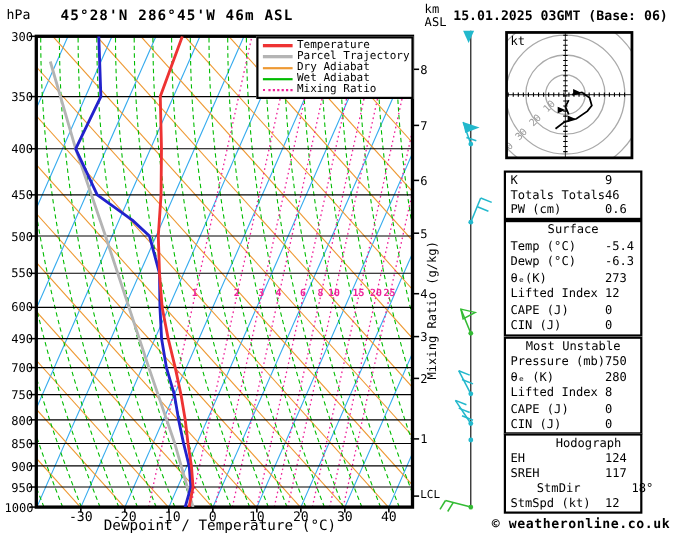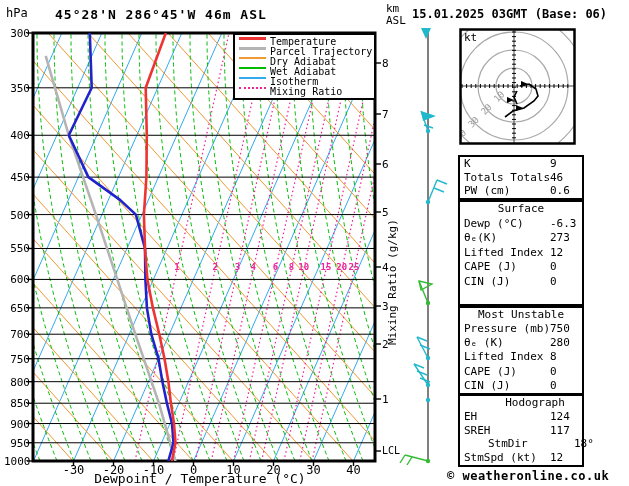--- a/index.html
+++ b/index.html
@@ -14,21 +14,21 @@
   .x-axis-title{left:60px;top:471px;width:280px;text-align:center;font-size:13px;}
   .mix-axis{left:386px;top:345px;font-size:11px;transform:rotate(-90deg);transform-origin:0 0;}
   .kt-lbl{left:464px;top:31px;font-size:11px;}
   .footer{left:447px;top:469px;font-size:12px;font-weight:bold;letter-spacing:0.5px;}
   .ptick{position:absolute;width:26px;text-align:right;font-size:11px;}
   .ttick{position:absolute;width:34px;text-align:center;font-size:12px;top:463px;}
   .ktick{position:absolute;font-size:11px;}
   .mixlbl{position:absolute;font-size:9px;font-weight:bold;width:16px;text-align:center;}
   .legend{position:absolute;left:233px;top:33px;width:139px;background:#fff;
           border:2px solid #000;padding:2px 0 1px 0;}
-  .legend-row{display:flex;height:9px;margin:0 0 1px 0;}
+  .legend-row{display:flex;align-items:center;height:9px;margin:0 0 1px 0;}
   .legend-swatch{width:27px;height:0;margin:0 4px 0 4px;border-top-width:2px;border-top-style:solid;flex:none;}
   .legend-swatch.dotted{border-top-style:dotted;}
   .legend-text{font-size:10px;line-height:9px;}
   .panel{position:absolute;left:458px;width:126px;background:#fff;border:2px solid #000;box-sizing:border-box;}
   .panel-title{text-align:center;font-size:11px;}
   .panel-row{position:relative;font-size:11px;}
   .panel-row .k{position:absolute;left:4px;top:0;}
   .panel-row .v{position:absolute;left:90px;top:0;}
 </style>
 </head>
@@ -325,43 +325,39 @@
       </div>
       <div class="legend-row">
         <span class="legend-swatch" style="border-top-color: rgb(238, 153, 51); border-top-width: 2px;"></span>
         <span class="legend-text">Dry Adiabat</span>
       </div>
       <div class="legend-row">
         <span class="legend-swatch" style="border-top-color: rgb(0, 187, 0); border-top-width: 2px;"></span>
         <span class="legend-text">Wet Adiabat</span>
       </div>
       <div class="legend-row">
-        <span class="legend-swatch" style="border-top-color: rgb(51, 170, 238); border-top-width: 2px;"></span>
-        <span class="legend-text">Isotherm</span>
-      </div>
-      <div class="legend-row">
         <span class="legend-swatch dotted" style="border-top-color: rgb(238, 34, 153); border-top-width: 2px;"></span>
         <span class="legend-text">Mixing Ratio</span>
       </div>
     </div>
 
   <div class="lbl x-axis-title">Dewpoint / Temperature (°C)</div>
   <div class="lbl mix-axis">Mixing Ratio (g/kg)</div>
   <div class="lbl kt-lbl">kt</div>
   <div class="lbl footer">© weatheronline.co.uk</div>
 
   <div id="tick-layer">
       <div class="lbl ptick" style="left: 4px; top: 27px;">300</div>
       <div class="lbl ptick" style="left: 4px; top: 81.799px;">350</div>
       <div class="lbl ptick" style="left: 4px; top: 129.268px;">400</div>
       <div class="lbl ptick" style="left: 4px; top: 171.139px;">450</div>
       <div class="lbl ptick" style="left: 4px; top: 208.593px;">500</div>
       <div class="lbl ptick" style="left: 4px; top: 242.475px;">550</div>
       <div class="lbl ptick" style="left: 4px; top: 273.407px;">600</div>
-      <div class="lbl ptick" style="left: 4px; top: 301.861px;">650</div>
+      <div class="lbl ptick" style="left: 4px; top: 301.861px;">490</div>
       <div class="lbl ptick" style="left: 4px; top: 328.206px;">700</div>
       <div class="lbl ptick" style="left: 4px; top: 352.732px;">750</div>
       <div class="lbl ptick" style="left: 4px; top: 375.675px;">800</div>
       <div class="lbl ptick" style="left: 4px; top: 397.226px;">850</div>
       <div class="lbl ptick" style="left: 4px; top: 417.545px;">900</div>
       <div class="lbl ptick" style="left: 4px; top: 436.766px;">950</div>
       <div class="lbl ptick" style="left: 4px; top: 455px; text-align: center;">1000</div>
       <div class="lbl ttick" style="left: 56.5px;">-30</div>
       <div class="lbl ttick" style="left: 96.5px;">-20</div>
       <div class="lbl ttick" style="left: 136.5px;">-10</div>
@@ -401,20 +397,24 @@
           <span class="v">46</span>
         </div>
         <div class="panel-row" style="height: 13.6667px; line-height: 13.6667px;">
           <span class="k">PW (cm)</span>
           <span class="v">0.6</span>
         </div>
       </div>
       <div class="panel" style="top: 200px; height: 106px;">
         <div class="panel-title" style="height: 14.5714px; line-height: 14.5714px;">Surface</div>
         <div class="panel-row" style="height: 14.5714px; line-height: 14.5714px;">
+          <span class="k">Temp (°C)</span>
+          <span class="v">-5.4</span>
+        </div>
+        <div class="panel-row" style="height: 14.5714px; line-height: 14.5714px;">
           <span class="k">Dewp (°C)</span>
           <span class="v">-6.3</span>
         </div>
         <div class="panel-row" style="height: 14.5714px; line-height: 14.5714px;">
           <span class="k">θₑ(K)</span>
           <span class="v">273</span>
         </div>
         <div class="panel-row" style="height: 14.5714px; line-height: 14.5714px;">
           <span class="k">Lifted Index</span>
           <span class="v">12</span>

